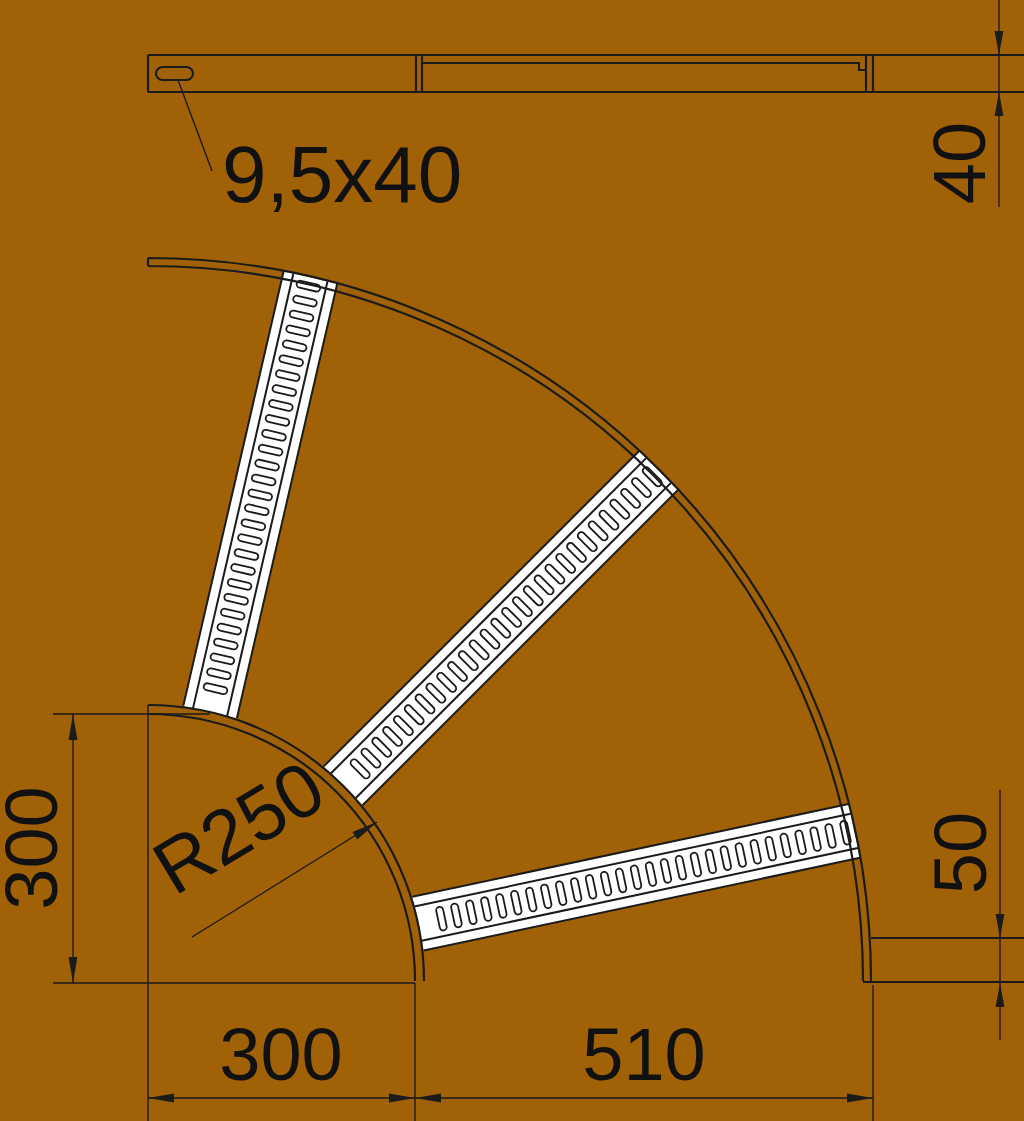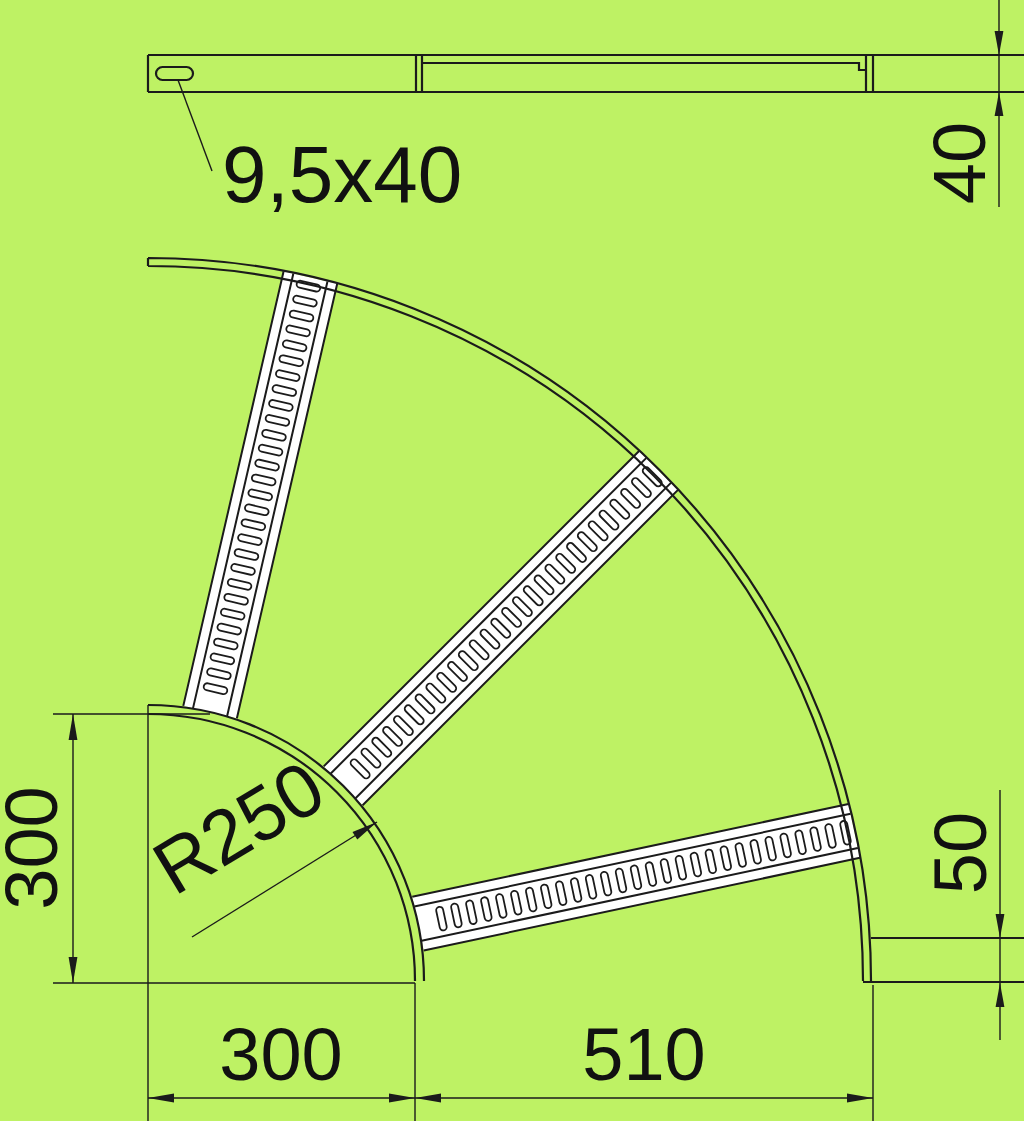--- a/index.html
+++ b/index.html
@@ -1,19 +1,19 @@
 <!DOCTYPE html>
 <html><head>
 <meta charset="utf-8">
 <style>
   html,body{margin:0;padding:0;background:#ffffff;}
   .page{
     position:relative;
     width:1024px;height:1121px;
-    background:#bef264;
+    background:#a16207;
     overflow:hidden;
     font-family:"Liberation Sans", sans-serif;
   }
   svg{display:block;}
   svg text{
     font-family:"Liberation Sans", sans-serif;
     fill:#111111;
   }
   .dimtext{font-size:74px;}
   .labeltext{font-size:80px;}

